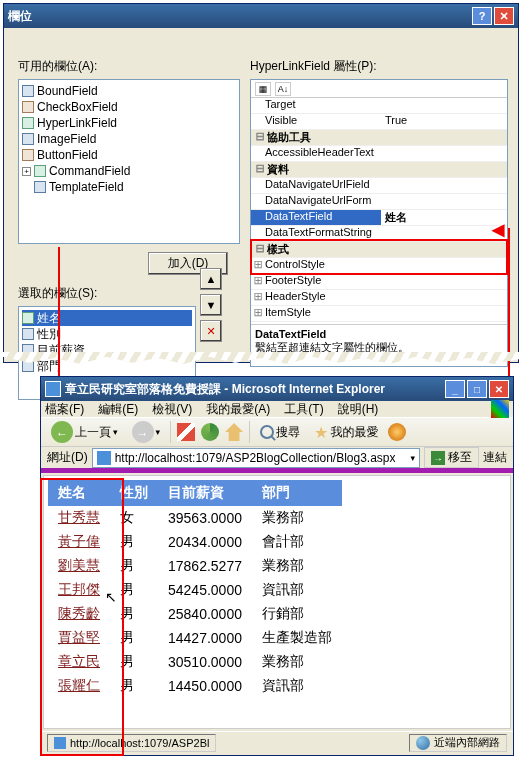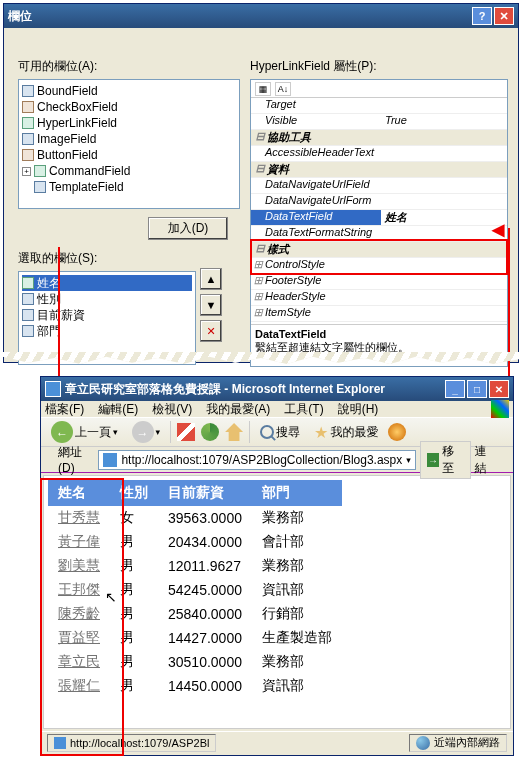--- a/index.html
+++ b/index.html
@@ -8,21 +8,21 @@
 
 .dlg1 { position: absolute; left: 3px; top: 3px; width: 516px; height: 360px; background: #ece9d8; border: 1px solid #0a246a; }
 .dlg1-title { height: 24px; background: linear-gradient(#3a6ea5,#274b7a); color: #fff; display: flex; align-items: center; padding: 0 4px; font-size: 12px; font-weight: bold; }
 .dlg1-title .spacer { flex: 1; }
 .tb-btn { width: 20px; height: 18px; border: 1px solid #fff; margin-left: 2px; display: flex; align-items: center; justify-content: center; font-size: 11px; font-weight: bold; }
 .tb-help { background: #5a8edc; color: #fff; }
 .tb-close { background: #e04b3c; color: #fff; }
 
 .dlg1-body { position: relative; padding: 10px; height: calc(100% - 24px); }
 .lbl { font-size: 12px; margin-bottom: 4px; display: block; }
-.tree { background: #fff; border: 1px solid #7b9ebd; height: 130px; overflow: hidden; padding: 3px; font-size: 12px; }
+.tree { background: #fff; border: 1px solid #7b9ebd; height: 165px; overflow: hidden; padding: 3px; font-size: 12px; }
 .tree-item { display: flex; align-items: center; height: 16px; gap: 3px; }
 .tree-inner { padding-left: 12px; }
 .fld-icon { width: 12px; height: 12px; display: inline-block; }
 .ic1 { background: #d8e4f0; border: 1px solid #5a7ca0; }
 .ic2 { background: #f0e4d8; border: 1px solid #a07c5a; }
 .ic3 { background: #d8f0e4; border: 1px solid #5aa07c; }
 .plus { width: 9px; height: 9px; border: 1px solid #888; display: inline-flex; align-items: center; justify-content: center; font-size: 8px; background: #fff; }
 
 .left-col { position: absolute; left: 14px; top: 30px; width: 222px; }
 .right-col { position: absolute; left: 246px; top: 30px; width: 258px; }
@@ -33,21 +33,21 @@
 .selected-box { background: #fff; border: 1px solid #7b9ebd; height: 94px; padding: 3px; font-size: 12px; margin-top: 4px; }
 .sel-item { display: flex; align-items: center; gap: 3px; height: 16px; }
 .sel-item.hl { background: #316ac5; color: #fff; }
 
 .mini-btns { position: absolute; left: 196px; top: 240px; display: flex; flex-direction: column; gap: 4px; }
 .mini-btn { width: 22px; height: 22px; border: 1px solid #888; background: #ece9d8; box-shadow: inset -1px -1px 0 #404040, inset 1px 1px 0 #fff; display: flex; align-items: center; justify-content: center; font-size: 11px; }
 
 .prop-panel { background: #fff; border: 1px solid #7b9ebd; height: 288px; font-size: 11px; display: flex; flex-direction: column; }
 .prop-toolbar { height: 18px; border-bottom: 1px solid #ccc; display: flex; align-items: center; gap: 4px; padding: 0 4px; }
 .pt-btn { width: 16px; height: 14px; border: 1px solid #ccc; display: flex; align-items: center; justify-content: center; font-size: 9px; }
-.prop-grid { flex: 1; overflow: hidden; font-style: italic; }
+.prop-grid { flex: 1; overflow: hidden; }
 .prop-row { display: flex; height: 16px; border-bottom: 1px solid #eee; }
 .prop-cat { background: #ece9d8; font-weight: bold; padding-left: 2px; }
 .prop-ex { width: 14px; text-align: center; color: #888; }
 .prop-k { width: 130px; padding-left: 14px; }
 .prop-v { flex: 1; padding-left: 4px; }
 .prop-row.sel .prop-k { background: #316ac5; color: #fff; }
 .prop-desc { border-top: 1px solid #ccc; padding: 3px 4px; height: 42px; font-size: 11px; }
 .prop-desc .pd-title { font-weight: bold; }
 
 .redbox { position: absolute; border: 2px solid #e00; pointer-events: none; }
@@ -80,30 +80,30 @@
 .circ.dis { background: #ccc; }
 .sep2 { width: 1px; height: 22px; background: #ccc; }
 .icn { width: 18px; height: 18px; }
 .ic-x { background: linear-gradient(135deg,#e04b3c 40%,#fff 40% 60%,#e04b3c 60%); }
 .ic-r { background: conic-gradient(#3a8a3a,#7fb850); border-radius: 50%; }
 .ic-h { background: #e8c070; clip-path: polygon(50% 0,100% 50%,80% 50%,80% 100%,20% 100%,20% 50%,0 50%); }
 .ic-s { border: 2px solid #5a7ca0; border-radius: 50%; width: 14px; height: 14px; position: relative; }
 .ic-s::after { content: ''; position: absolute; width: 6px; height: 2px; background: #5a7ca0; right: -4px; bottom: -2px; transform: rotate(45deg); }
 .star { color: #e8c070; font-size: 16px; }
 
-.addrbar { height: 26px; background: #ece9d8; display: flex; align-items: center; padding: 0 17px; gap: 4px; font-size: 12px; border-bottom: 1px solid #a21caf; }
+.addrbar { height: 26px; background: #ece9d8; display: flex; align-items: center; padding: 0 6px; gap: 4px; font-size: 12px; border-bottom: 5px solid #a21caf; }
 .addrbox { flex: 1; background: #fff; border: 1px solid #7b9ebd; height: 20px; display: flex; align-items: center; padding: 0 4px; gap: 4px; }
 .gowrap { background: #ece9d8; border: 1px solid #ccc; padding: 1px 6px; display: flex; align-items: center; gap: 3px; }
 .go-ic { width: 14px; height: 14px; background: #3a8a3a; display: flex; align-items: center; justify-content: center; color: #fff; font-size: 10px; }
 
 .content { background: #fff; height: 254px; overflow: hidden; border: 1px solid #ccc; margin: 2px; padding: 4px; }
 table.data { border-collapse: collapse; font-size: 14px; }
 table.data th { background: #5a8edc; color: #fff; padding: 4px 10px; font-weight: bold; text-align: left; }
 table.data td { padding: 3px 10px; font-size: 14px; }
-table.data td a { color: #737373; text-decoration: underline; }
+table.data td a { color: #7f1d1d; text-decoration: underline; }
 .cursor { position: absolute; font-size: 14px; }
 
 .statusbar { height: 22px; background: #ece9d8; border-top: 1px solid #fff; display: flex; align-items: center; padding: 0 6px; font-size: 11px; gap: 8px; }
 .statusbar .sseg { border: 1px inset #ccc; padding: 1px 6px; height: 18px; display: flex; align-items: center; gap: 4px; }
 .sbspacer { flex: 1; }
 .globe { width: 14px; height: 14px; background: radial-gradient(circle at 30% 30%, #8ac8e8, #3a6ea5); border-radius: 50%; }
 
 .redbox2 { position: absolute; left: 40px; top: 478px; width: 84px; height: 278px; border: 2px solid #e00; pointer-events: none; }
 </style>
 </head>
@@ -342,21 +342,21 @@
           </tr>
           <tr>
             <td><a>黃子偉</a></td>
             <td>男</td>
             <td>20434.0000</td>
             <td>會計部</td>
           </tr>
           <tr>
             <td><a>劉美慧</a></td>
             <td>男</td>
-            <td>12011.9627</td>
+            <td>17862.5277</td>
             <td>業務部</td>
           </tr>
           <tr>
             <td><a>王邦傑</a></td>
             <td>男</td>
             <td>54245.0000</td>
             <td>資訊部</td>
           </tr>
           <tr>
             <td><a>陳秀齡</a></td>

